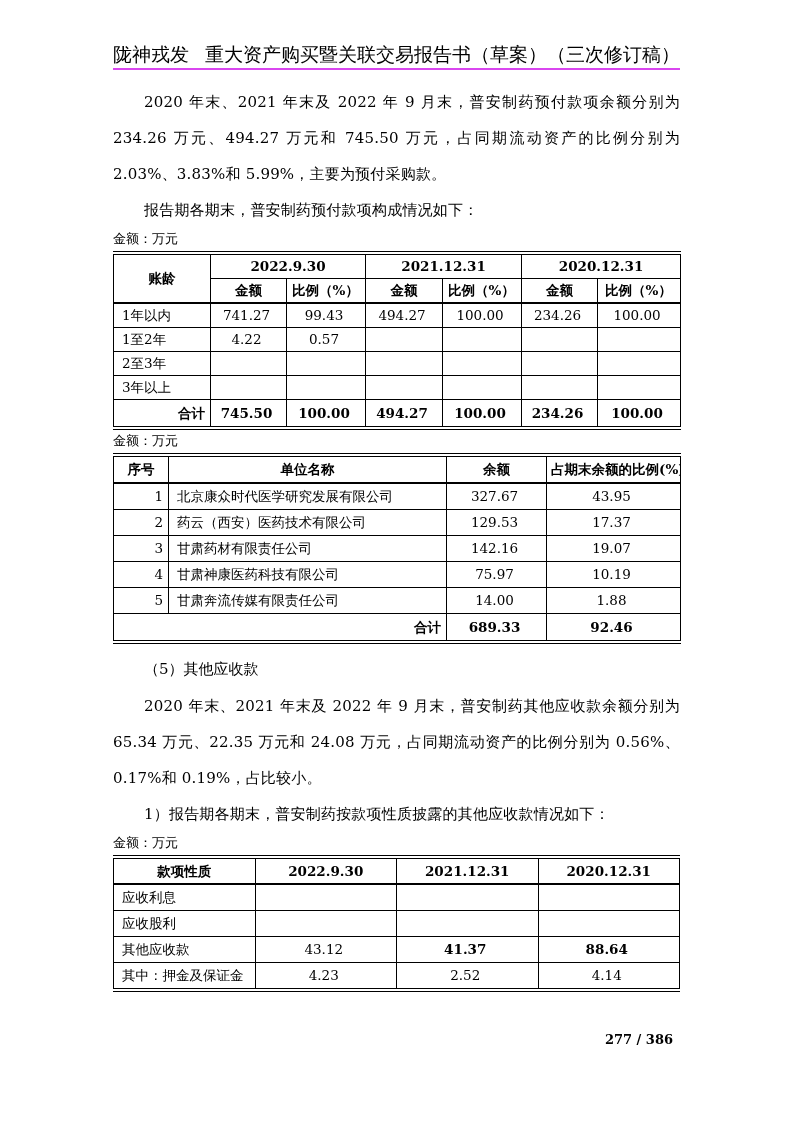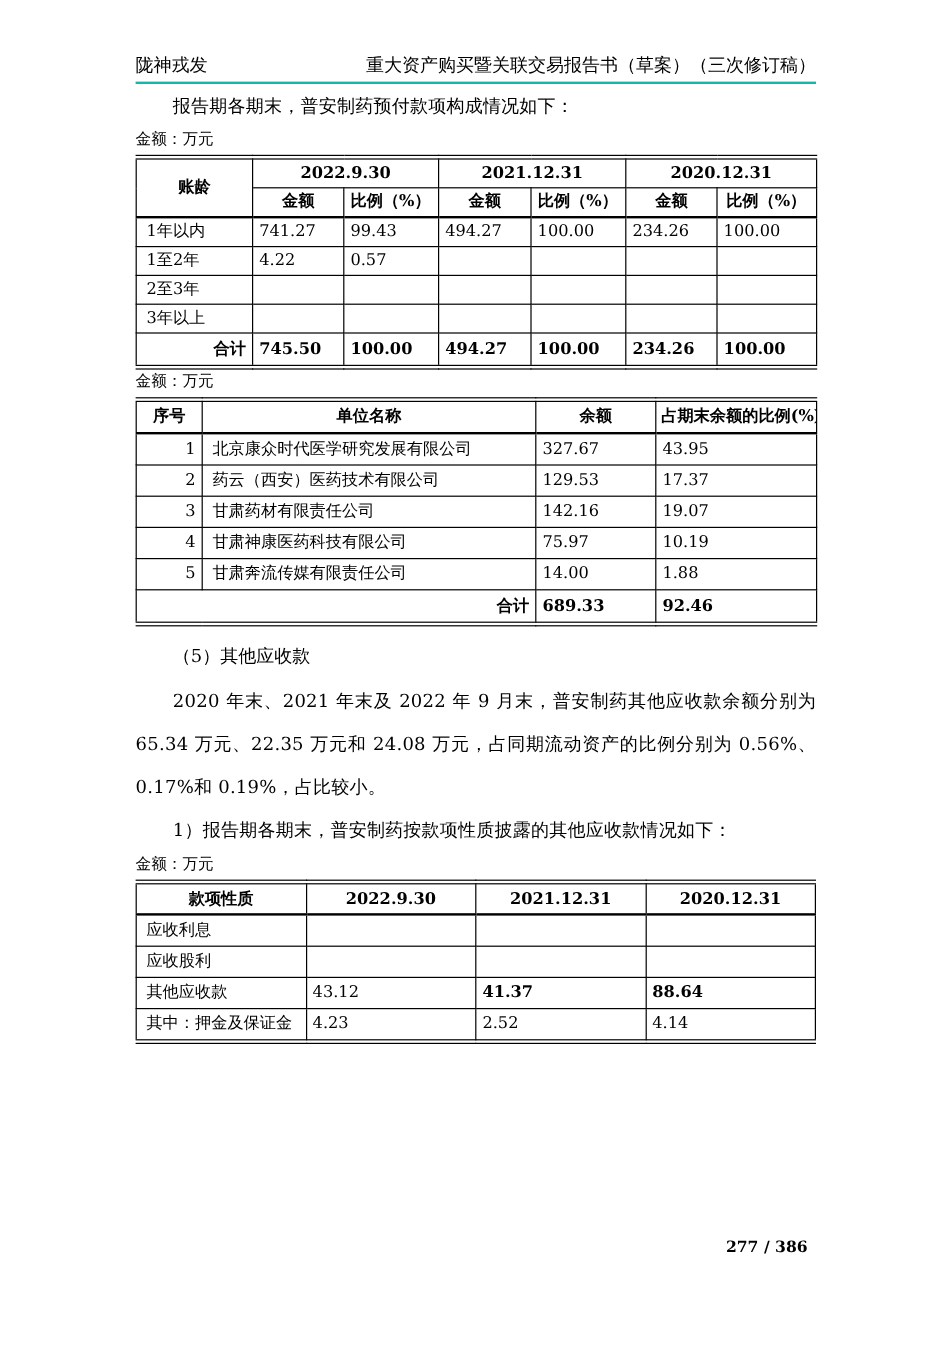--- a/index.html
+++ b/index.html
@@ -10,23 +10,23 @@
     color:#000;
     font-family:"DejaVu Serif","Liberation Serif",serif;
     overflow:hidden;
     margin:0 auto;
   }
   .content { padding:46px 113px 0 113px; }
 
   
   .doc-header {
     display:flex; justify-content:space-between; align-items:center;
-    font-size:15px; line-height:17px;
+    font-size:19px; line-height:17px;
     padding-bottom:5px;
-    border-bottom:2px solid #14b8a6;
+    border-bottom:2px solid #d946ef;
   }
 
   
   .para {
     font-size:15px; line-height:36px;
     margin:0; text-indent:31px; text-align:justify;
     letter-spacing:0.2px;
   }
   .mt-lg { margin-top:14px; }
   .mt-sm { margin-top:4px; }
@@ -50,21 +50,21 @@
   .t th, .t td {
     border:1px solid #000;
     height:21px; line-height:17px;
     padding:1px 5px;
     overflow:hidden; white-space:nowrap;
     font-weight:normal;
   }
   .t th { font-weight:bold; text-align:center; }
   .t .lft { text-align:center; padding-left:4px; }
   .t .lbl { text-align:left; padding-left:8px; }
-  .t .r   { text-align:left; padding-right:9px; }
+  .t .r   { text-align:center; padding-right:9px; }
   .t .c   { text-align:right; }
   .t .b   { font-weight:bold; }
   .t1 .subhead th, .t1 th[rowspan], .head2 th { border-bottom:2px solid #000; }
   .t1 .totalrow td { height:24px; }
   .t2 td { height:23px; }
   .t2 .head2 th { height:23px; }
   .t2 .totalrow td { height:24px; }
   .t3 td { height:23px; }
   .t3 .head2 th { height:22px; }
 
@@ -86,20 +86,21 @@
 <body>
 
 <div class="page">
   <div class="content">
 
     <div class="doc-header">
       <span>陇神戎发</span>
       <span>重大资产购买暨关联交易报告书（草案）（三次修订稿）</span>
     </div>
 
+    <p class="para mt-lg">2020 年末、2021 年末及 2022 年 9 月末，普安制药预付款项余额分别为 234.26 万元、494.27 万元和 745.50 万元，占同期流动资产的比例分别为 2.03%、3.83%和 5.99%，主要为预付采购款。</p>
     <p class="para">报告期各期末，普安制药预付款项构成情况如下：</p>
 
     <div class="unit">金额：万元</div>
 
     <table class="t t1">
       <colgroup>
         <col class="col-age">
           <col class="col-a1">
           <col class="col-p1">
           <col class="col-a2">

